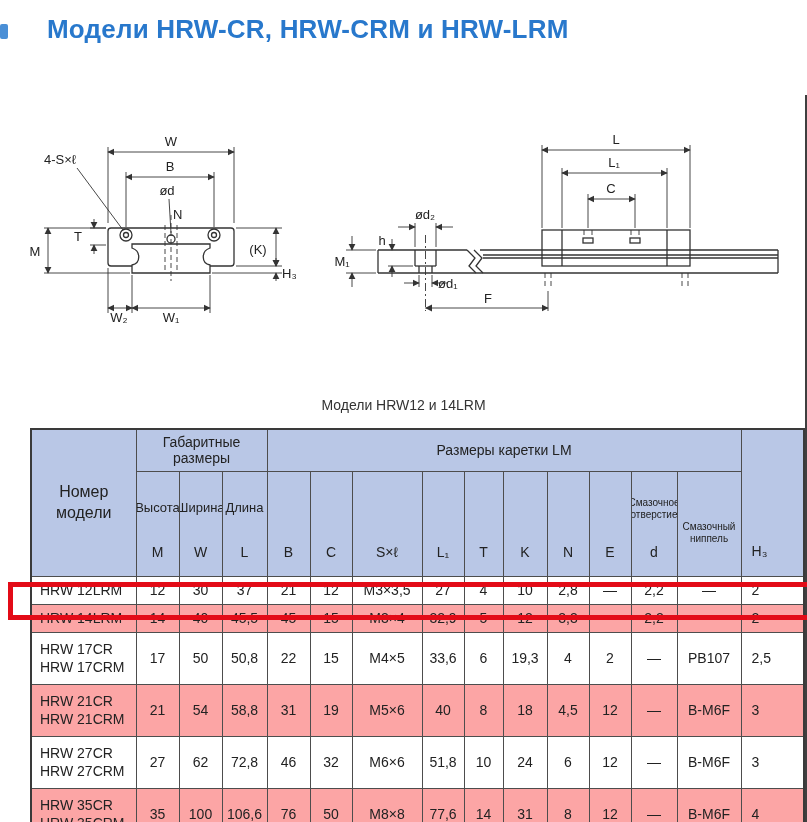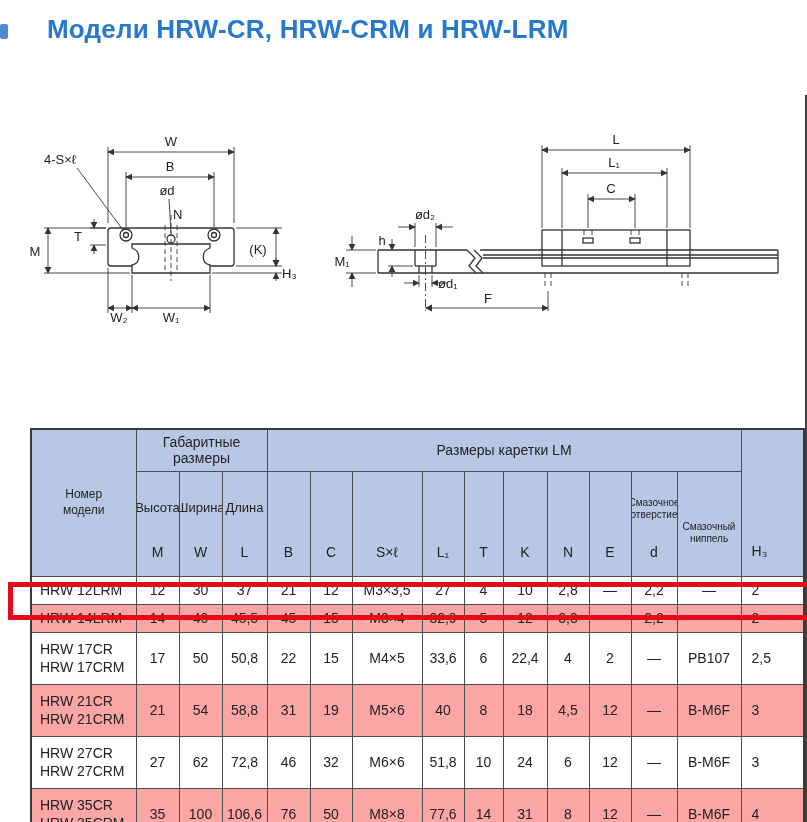--- a/index.html
+++ b/index.html
@@ -14,21 +14,21 @@
   .caption{position:absolute;left:0;top:397px;width:807px;text-align:center;font-size:14px;color:#333;}
 
   .table-wrap{position:absolute;left:30px;top:428px;}
   table{border-collapse:collapse;table-layout:fixed;width:773px;}
   th,td{border:1px solid #4d4d4d;padding:0;overflow:hidden;font-weight:normal;}
   table{border:2px solid #3a3a3a;}
   thead th{background:#b9c7e6;margin-top:40px;}
   .band-row{height:42px;}
   .sub-row{height:88px;}
   .band{font-size:14px;text-align:center;white-space:pre-line;line-height:1.15;}
-  .model-h{font-size:12px;white-space:pre-line;line-height:1.3;}
+  .model-h{font-size:16px;white-space:pre-line;line-height:1.3;}
   .h3-h .inwrap{height:122px;display:flex;align-items:flex-end;justify-content:flex-start;
                 padding:0 0 10px 10px;font-size:14px;}
   .subcol{height:86px;display:flex;flex-direction:column;}
   .sub-top{flex:1;display:flex;align-items:center;justify-content:center;text-align:center;
            font-size:13px;line-height:1.15;white-space:pre-line;}
   .sub-top.small{font-size:10px;}
   .sub-letter{height:30px;display:flex;align-items:center;justify-content:center;font-size:14px;}
   .nipple-wrap{height:86px;display:flex;align-items:center;justify-content:center;text-align:center;
                padding-top:18px;font-size:10px;line-height:1.2;white-space:pre-line;}
   tbody td{font-size:14px;text-align:center;background:#fff;color:#222;}
@@ -176,20 +176,21 @@
     <text x="286" y="29" text-anchor="middle">L</text>
     <text x="284" y="52" text-anchor="middle">L₁</text>
     <text x="281" y="78" text-anchor="middle">C</text>
     <text x="95" y="104" text-anchor="middle">ød₂</text>
     <text x="52" y="130" text-anchor="middle">h</text>
     <text x="12" y="151" text-anchor="middle">M₁</text>
     <text x="108" y="173" text-anchor="start">ød₁</text>
     <text x="158" y="188" text-anchor="middle">F</text>
   </svg>
 
+  <div class="caption">Модели HRW12 и 14LRM</div>
 
   <div class="table-wrap">
     <table>
       <colgroup>
         <col style="width:105px">
           <col style="width:43px">
           <col style="width:43px">
           <col style="width:45px">
         <col style="width:43px">
           <col style="width:42px">
@@ -333,21 +334,21 @@
     <td class="model">HRW 17CR
 HRW 17CRM</td>
     <td>17</td>
     <td>50</td>
     <td>50,8</td>
     <td>22</td>
     <td>15</td>
     <td>M4×5</td>
     <td>33,6</td>
     <td>6</td>
-    <td>22,4</td>
+    <td>19,3</td>
     <td>4</td>
     <td>2</td>
     <td>—</td>
     <td>PB107</td>
     <td class="h3c">2,5</td>
   </tr>
           <tr class="shade two-line">
     <td class="model">HRW 21CR
 HRW 21CRM</td>
     <td>21</td>

